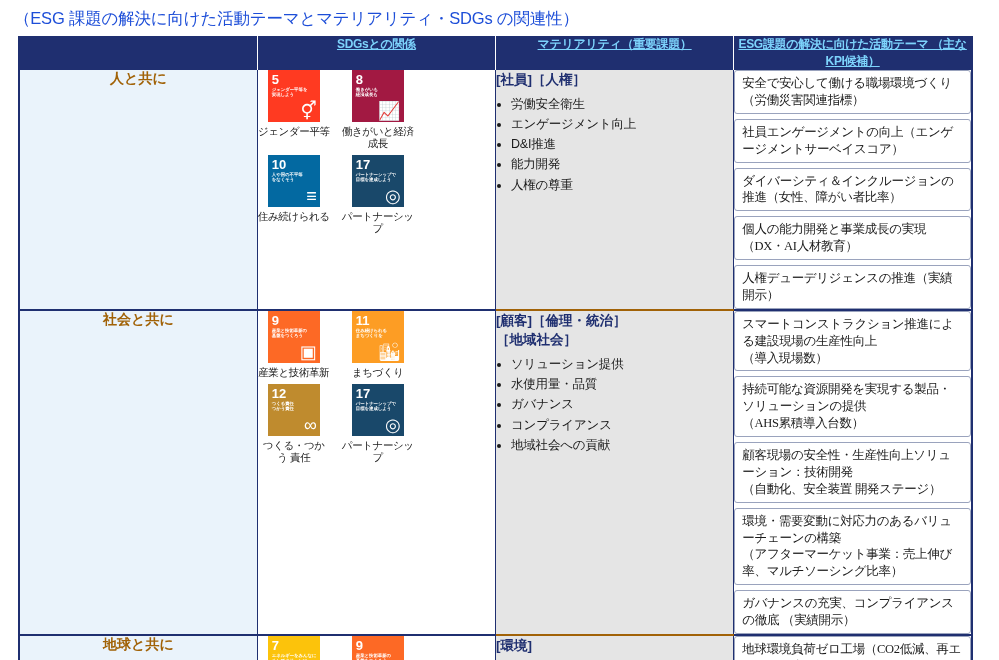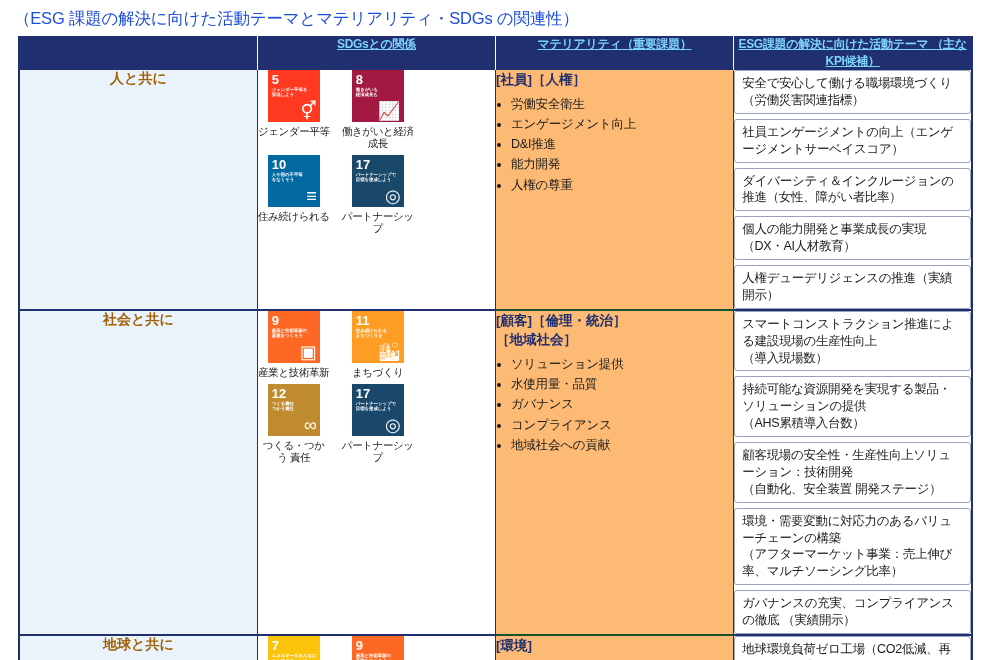--- a/index.html
+++ b/index.html
@@ -55,28 +55,29 @@
   .sdgcell {
     width: 262px;
     border-right: 1px solid #1f2f70;
     border-bottom: 2px solid #1f2f70;
     padding: 8px 6px 6px 6px;
     background: #ffffff;
   }
   .matcell {
     width: 186px;
     border-right: 1px solid #1f2f70;
-    border-bottom: 2px solid #14532d;
+    border-bottom: 2px solid #a16207;
     padding: 8px 8px 6px 10px;
-    background: #fdba74;
+    background: #e5e5e5;
   }
   .themecell {
     border-bottom: 2px solid #1f2f70;
     padding: 6px 8px 7px 8px;
     background: #ffffff;
+    font-family: Liberation Serif, serif;
   }
   .matrix .outer-left { border-left: 2px solid #1f2f70; }
   .matrix .outer-right { border-right: 2px solid #1f2f70; }
 
   
   .icon-grid { display: flex; flex-wrap: wrap; gap: 6px 12px; }
   .icon-wrap { width: 72px; text-align: center; }
   .icon-box {
     width: 52px; height: 52px;
     margin: 0 auto;

